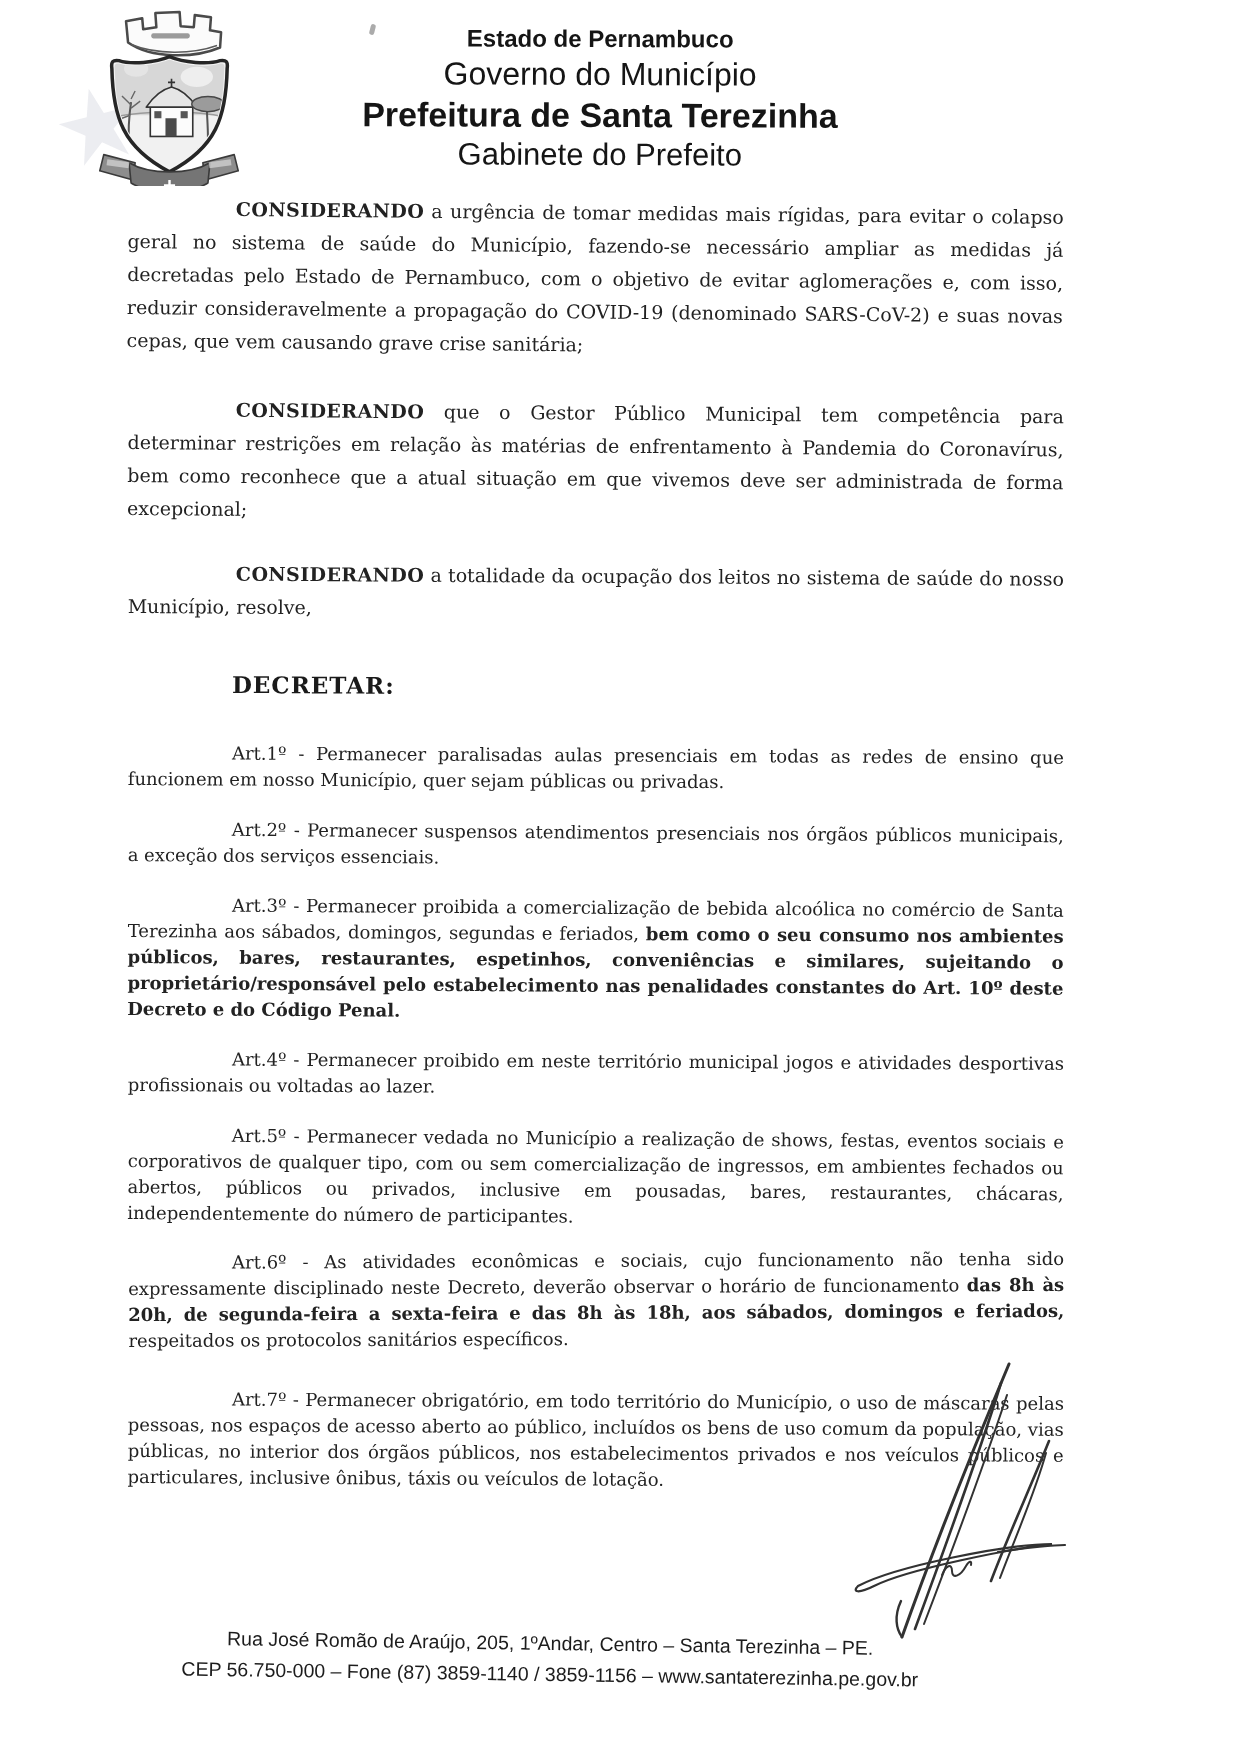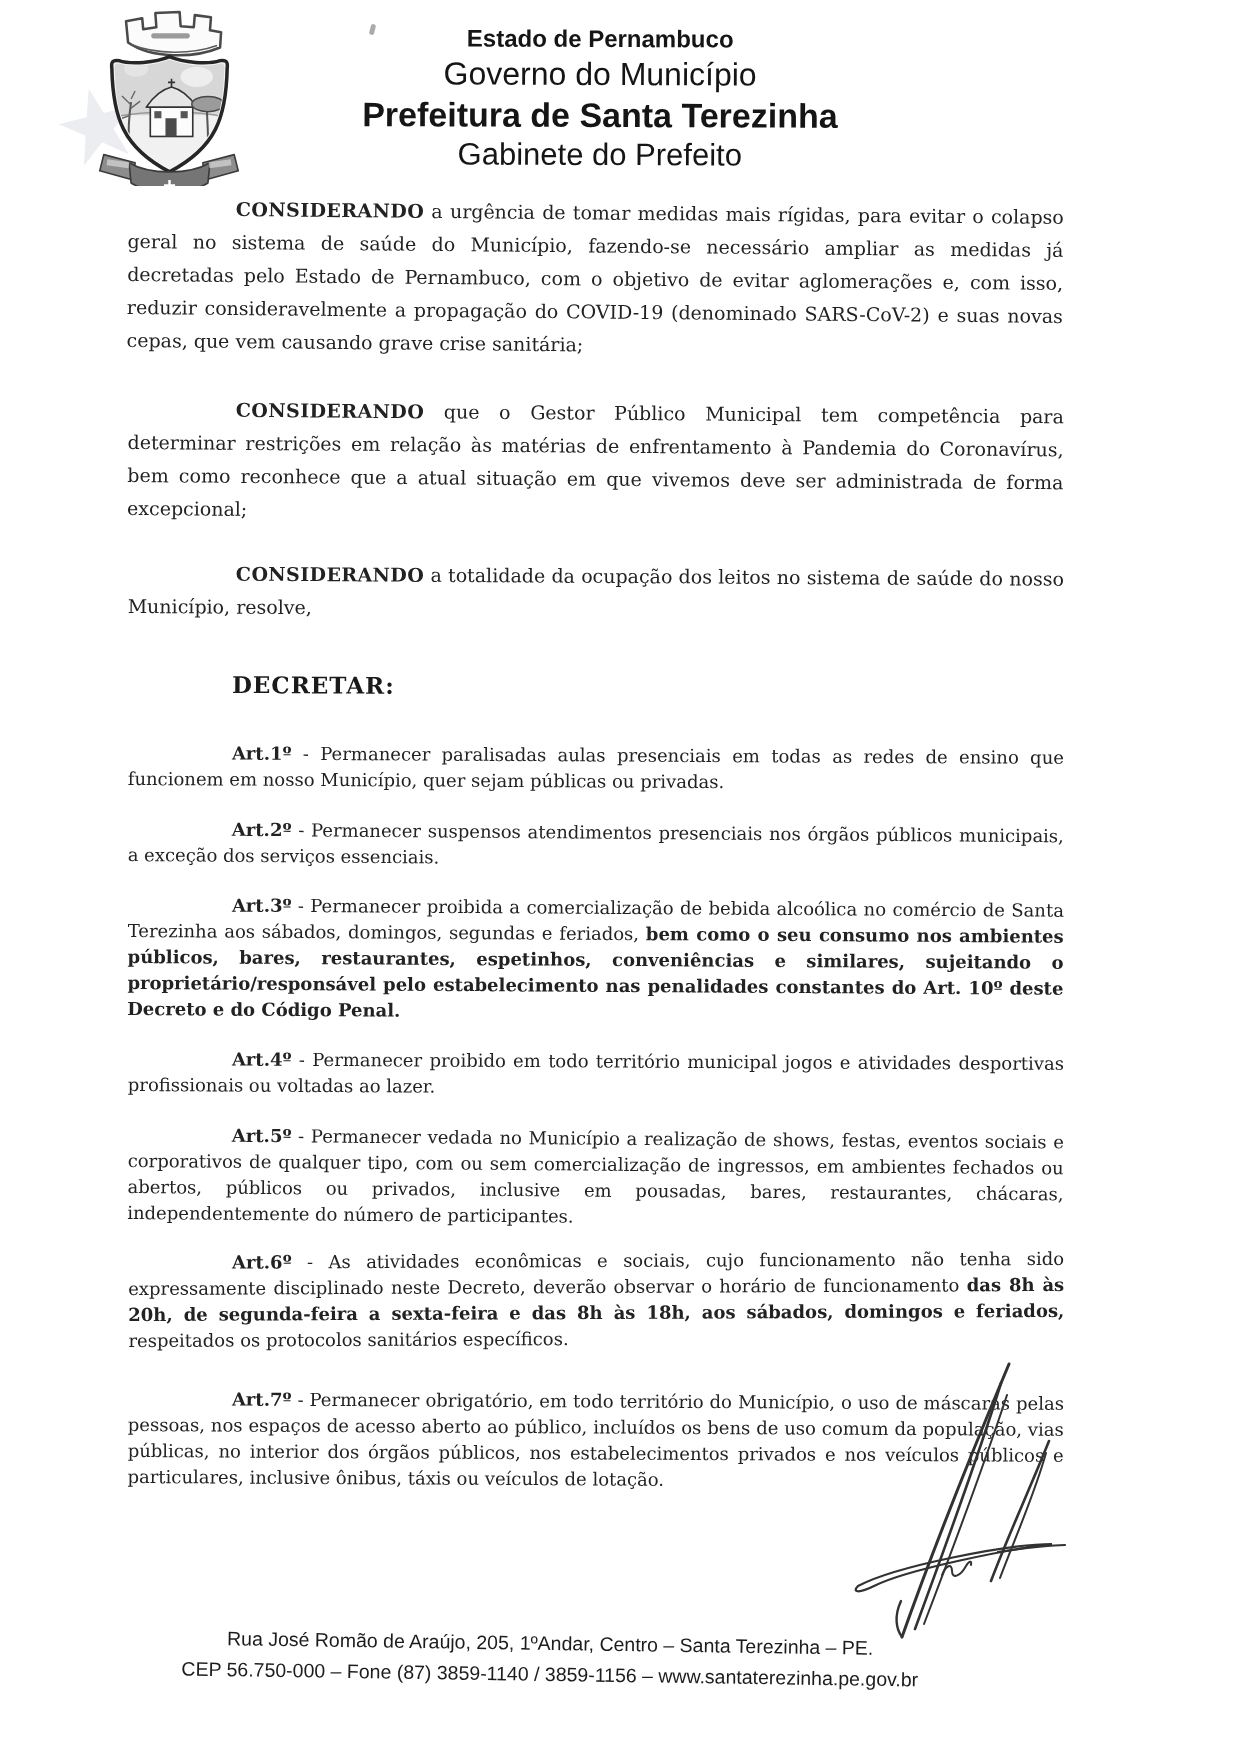--- a/index.html
+++ b/index.html
@@ -38,21 +38,21 @@
   .r-d{transform:rotate(0.3deg);transform-origin:0 0;}
   .r-e{transform:rotate(-0.25deg);transform-origin:0 0;}
   .decretar{
     font-weight:bold;font-size:23px;letter-spacing:1px;
     margin:48px 0 42px 104px;color:#1a1a1a;
   }
   .article{
     font-size:18px;line-height:26px;text-align:justify;
     text-indent:104px;margin:0 0 24px 0;color:#222;
   }
-  .article .lead{font-weight:bold;}
+  .article .lead{font-weight:normal;}
   .article .bold{font-weight:bold;}
   
   .footer{
     position:absolute;left:148px;top:1628px;width:804px;
     text-align:center;font-family:"Liberation Sans", sans-serif;
     font-size:19.5px;line-height:31px;color:#1c1c1c;
     transform:rotate(0.85deg);
   }
   
   .signature{position:absolute;left:850px;top:1356px;width:218px;height:290px;}
@@ -131,21 +131,21 @@
     <p class="considerando r-c" style="margin-bottom:0;"><span class="lead">CONSIDERANDO</span><span> a totalidade da ocupação dos leitos no sistema de saúde do nosso Município, resolve,</span></p>
 
     <div class="decretar r-d">DECRETAR:</div>
 
     <p class="article r-d"><span class="lead">Art.1º</span><span> - </span><span>Permanecer paralisadas aulas presenciais em todas as redes de ensino que funcionem em nosso Município, quer sejam públicas ou privadas.</span></p>
 
     <p class="article r-b"><span class="lead">Art.2º</span><span> - </span><span>Permanecer suspensos atendimentos presenciais nos órgãos públicos municipais, a exceção dos serviços essenciais.</span></p>
 
     <p class="article r-c"><span class="lead">Art.3º</span><span> - </span><span>Permanecer proibida a comercialização de bebida alcoólica no comércio de Santa Terezinha aos sábados, domingos, segundas e feriados, </span><span class="bold">bem como o seu consumo nos ambientes públicos, bares, restaurantes, espetinhos, conveniências e similares, sujeitando o proprietário/responsável pelo estabelecimento nas penalidades constantes do Art. 10º deste Decreto e do Código Penal.</span></p>
 
-    <p class="article r-d"><span class="lead">Art.4º</span><span> - </span><span>Permanecer proibido em todo território municipal jogos e atividades desportivas profissionais ou voltadas ao lazer.</span></p>
+    <p class="article r-d"><span class="lead">Art.4º</span><span> - </span><span>Permanecer proibido em neste território municipal jogos e atividades desportivas profissionais ou voltadas ao lazer.</span></p>
 
     <p class="article r-b"><span class="lead">Art.5º</span><span> - </span><span>Permanecer vedada no Município a realização de shows, festas, eventos sociais e corporativos de qualquer tipo, com ou sem comercialização de ingressos, em ambientes fechados ou abertos, públicos ou privados, inclusive em pousadas, bares, restaurantes, chácaras, independentemente do número de participantes.</span></p>
 
     <p class="article r-e"><span class="lead">Art.6º</span><span> - </span><span>As atividades econômicas e sociais, cujo funcionamento não tenha sido expressamente disciplinado neste Decreto, deverão observar o horário de funcionamento </span><span class="bold">das 8h às 20h, de segunda-feira a sexta-feira e das 8h às 18h, aos sábados, domingos e feriados,</span><span> respeitados os protocolos sanitários específicos.</span></p>
 
     <p class="article r-d" style="margin-top:32px;"><span class="lead">Art.7º</span><span> - </span><span>Permanecer obrigatório, em todo território do Município, o uso de máscaras pelas pessoas, nos espaços de acesso aberto ao público, incluídos os bens de uso comum da população, vias públicas, no interior dos órgãos públicos, nos estabelecimentos privados e nos veículos públicos e particulares, inclusive ônibus, táxis ou veículos de lotação.</span></p>
 
   </div>
 
   <svg class="signature" viewBox="0 0 218 290">

